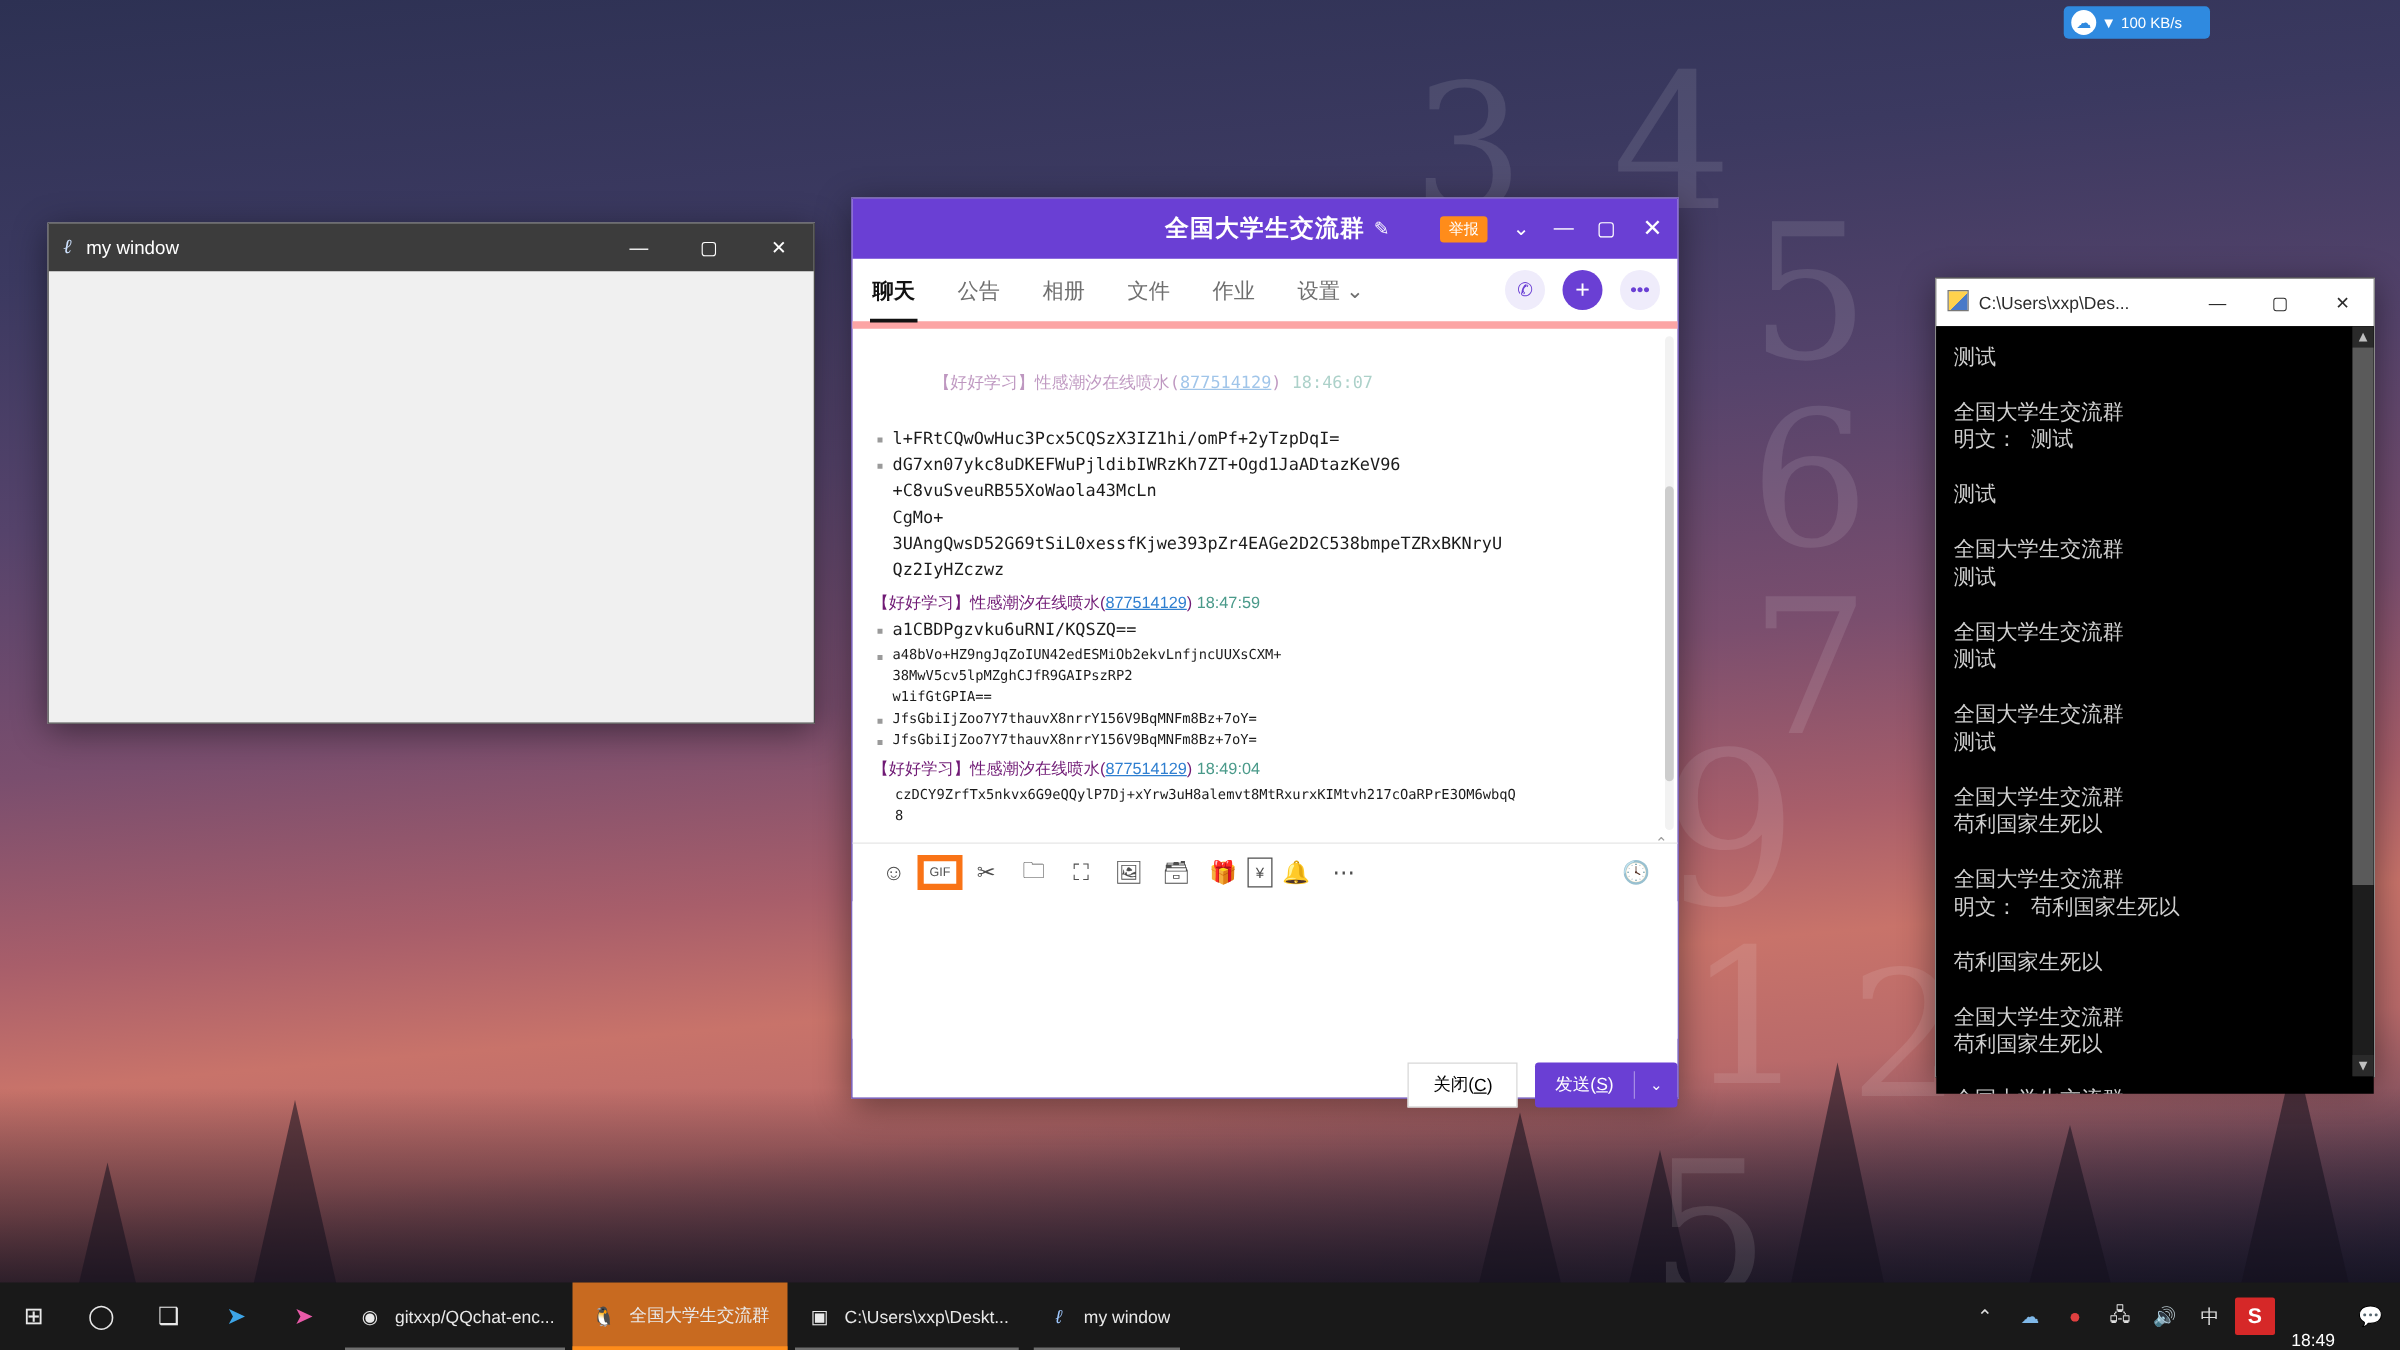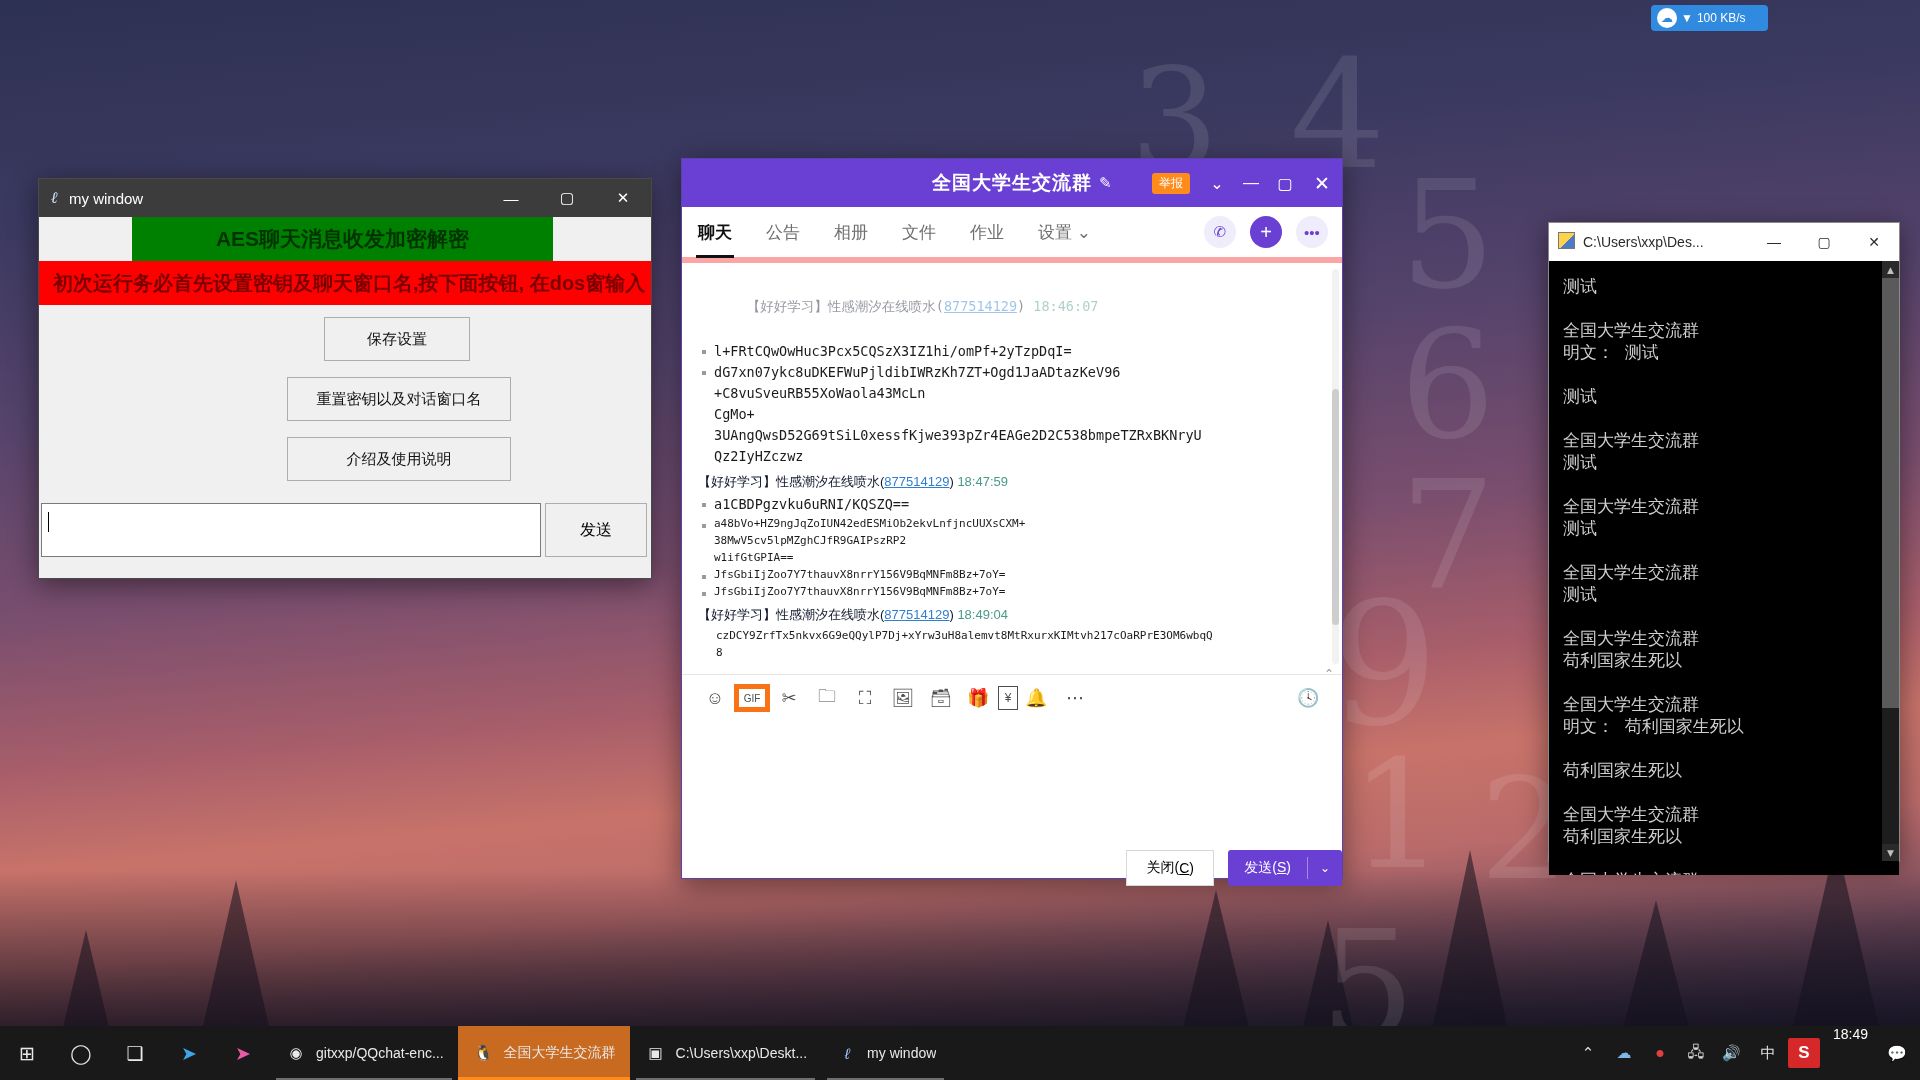--- a/index.html
+++ b/index.html
@@ -49,21 +49,21 @@
   #qq .qtb .cbtn.x{width:40px;font-size:19px;}
   #qq .tabs{height:50px;display:flex;align-items:center;padding:0 14px;border-bottom:6px solid #fca5a5;position:relative;}
   #qq .tab{font-size:17px;color:#6f6f6f;margin-right:30px;position:relative;padding:10px 2px;}
   #qq .tab.on{color:#111;font-weight:bold;}
   #qq .tab.on:after{content:"";position:absolute;left:0;right:0;bottom:-4px;height:3px;background:#111;}
   #qq .tabicons{margin-left:auto;display:flex;align-items:center;gap:14px;}
   .circ{width:32px;height:32px;border-radius:50%;background:#efecfb;display:flex;align-items:center;justify-content:center;color:#6a3fd4;font-size:15px;}
   .circ.solid{background:#6a3fd4;color:#fff;font-size:20px;line-height:1;}
   #qq .msgs{position:relative;height:405px;overflow:hidden;padding:6px 10px 0 16px;font-size:13px;color:#1b1b1b;}
   .mhdr{color:#4a9a8a;font-size:13px;margin:6px 0 3px;}
-  .mhdr .grp{color:#0f172a;}
+  .mhdr .grp{color:#701a75;}
   .mhdr .uid{color:#2f7fd0;text-decoration:underline;}
   .mhdr .tm{color:#4a9a8a;}
   .mline{font-family:"DejaVu Sans Mono","Liberation Mono",monospace;font-size:13.5px;line-height:21px;white-space:pre;overflow:hidden;}
   .mline.b{padding-left:16px;position:relative;}
   .mline.b:before{content:"";position:absolute;left:4px;top:9px;width:4px;height:4px;background:#9a9a9a;}
   .mline.faded{opacity:.45;}
   .mline.sm{font-size:11px;line-height:17px;}
   #qq .scroll{position:absolute;right:3px;top:6px;width:7px;height:395px;background:#f2f2f2;border-radius:4px;}
   #qq .scroll i{position:absolute;left:0;top:120px;width:7px;height:236px;background:#cdcdcd;border-radius:4px;display:block;}
   #qq .splitter{height:1px;background:#e6e6e6;position:relative;}
@@ -99,21 +99,21 @@
   #taskbar .sysbtn{width:54px;height:54px;display:flex;align-items:center;justify-content:center;font-size:19px;color:#e8e8e8;}
   .tbitem{height:54px;display:flex;align-items:center;padding:0 14px;font-size:14px;color:#e9e9e9;position:relative;max-width:186px;}
   .tbitem .ti-ico{width:24px;display:flex;align-items:center;justify-content:center;margin-right:8px;font-size:15px;}
   .tbitem .lb{white-space:nowrap;overflow:hidden;text-overflow:ellipsis;}
   .tbitem.active{background:#c86a20;}
   .tbitem.active:after{content:"";position:absolute;left:0;right:0;bottom:0;height:3px;background:#ff8c1a;}
   .tbitem.open:after{content:"";position:absolute;left:6px;right:6px;bottom:0;height:2px;background:#6f6f6f;}
   #tray{margin-left:auto;display:flex;align-items:center;height:54px;padding-right:6px;gap:2px;}
   #tray .tr{width:34px;height:54px;display:flex;align-items:center;justify-content:center;font-size:15px;color:#e0e0e0;}
   #tray .sg{width:32px;height:30px;background:#d62828;color:#fff;display:flex;align-items:center;justify-content:center;font-weight:bold;font-size:17px;border-radius:2px;}
-  #tray .clock{display:flex;flex-direction:column;align-items:flex-end;justify-content:flex-start;height:54px;padding:0 10px;font-size:14px;line-height:16px;}
+  #tray .clock{display:flex;flex-direction:column;align-items:flex-end;justify-content:flex-end;height:54px;padding:0 10px;font-size:14px;line-height:16px;}
   #tray .notif{width:34px;height:54px;display:flex;align-items:center;justify-content:center;font-size:16px;}
 
   
   #speed{position:absolute;left:1651px;top:5px;width:105px;height:26px;background:#2f8ae0;border-radius:4px;
          display:flex;align-items:center;gap:4px;padding:0 6px;color:#fff;font-size:12px;}
   #speed .cloud{width:20px;height:20px;border-radius:50%;background:#fff;color:#2f8ae0;display:flex;align-items:center;justify-content:center;font-size:12px;}
 </style>
 </head>
 <body>
 
@@ -144,32 +144,20 @@
   <span>100 KB/s</span>
 </div>
 
 <div class="win" id="tkwin">
   <div class="tb">
     <span class="ico">ℓ</span>
     <span class="ttl">my window</span>
     <span class="btn">—</span>
     <span class="btn">▢</span>
     <span class="btn cls">✕</span>
-  </div>
-  <div class="body">
-    <div class="greenbar">AES聊天消息收发加密解密</div>
-    <div class="redbar">初次运行务必首先设置密钥及聊天窗口名,按下面按钮, 在dos窗输入</div>
-    <div class="tkbtn" id="tkb1">保存设置</div>
-    <div class="tkbtn" id="tkb2">重置密钥以及对话窗口名</div>
-    <div class="tkbtn" id="tkb3">介绍及使用说明</div>
-    <div class="tkentry">
-      <span class="caret"></span>
-      <span></span>
-    </div>
-    <div class="tksend">发送</div>
   </div>
 </div>
 
 <div class="win" id="qq">
   <div class="qtb">
     <span class="qtitle">全国大学生交流群</span>
     <span class="pen">✎</span>
     <span class="right">
       <span class="report">举报</span>
       <span class="cbtn">⌄</span>

